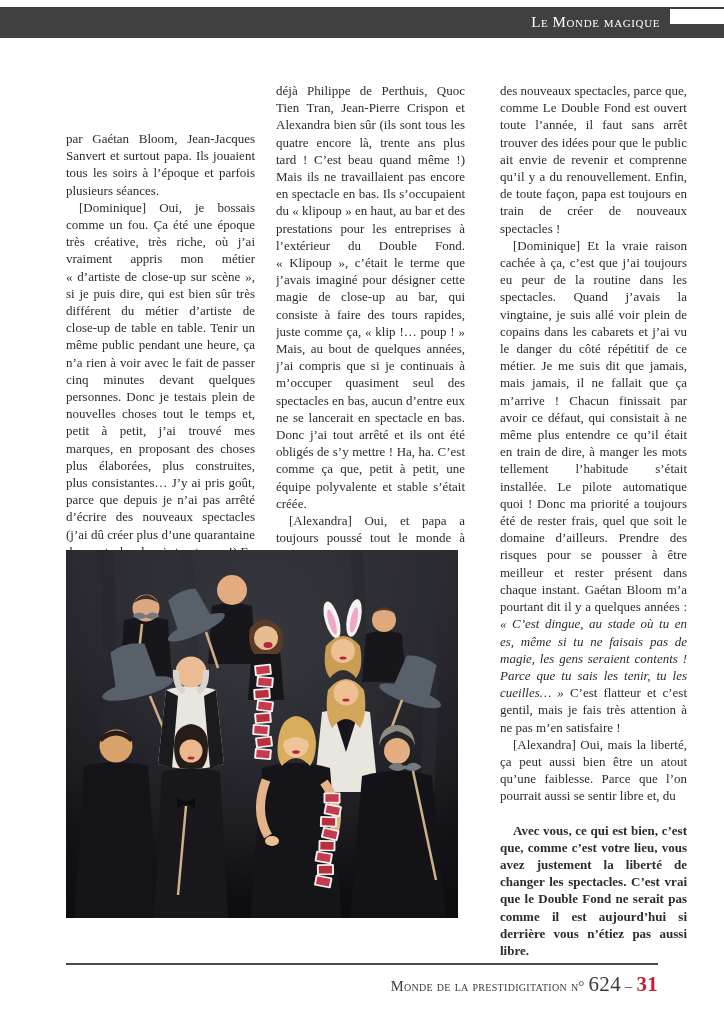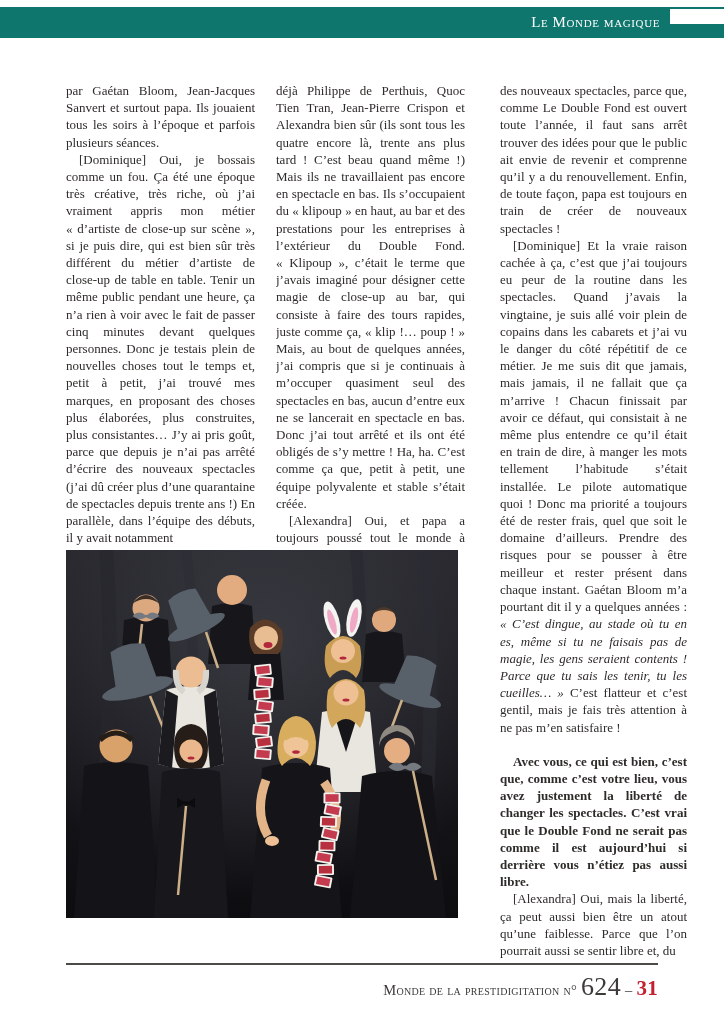--- a/index.html
+++ b/index.html
@@ -1,41 +1,41 @@
 <!DOCTYPE html>
 <html lang="fr"><head>
 <meta charset="utf-8">
 <style>
   html,body{margin:0;padding:0;background:#ffffff;}
   .page{position:relative;width:724px;height:1024px;background:#ffffff;overflow:hidden;
         font-family:"Liberation Serif","DejaVu Serif",serif;color:#2e2c29;}
   
-  .band{position:absolute;left:0;top:7px;width:724px;height:31px;background:#0f766e;}
+  .band{position:absolute;left:0;top:7px;width:724px;height:31px;background:#404040;}
   .band-title{position:absolute;right:64px;top:0;line-height:31px;font-variant:small-caps;
         font-size:15px;letter-spacing:.6px;color:#ffffff;}
   .band-notch{position:absolute;right:0;top:2px;width:54px;height:15px;background:#ffffff;}
   
   .col{position:absolute;top:82px;width:189px;text-align:justify;font-size:13px;line-height:17.2px;
        overflow:hidden;hyphens:auto;-webkit-hyphens:auto;}
-  .col-1{left:66px;height:466px;}
+  .col-1{left:66px;height:466px;margin-top:48px;}
   .col-2{left:276px;height:466px;}
   .col-3{left:500px;width:187px;height:876px;}
   .col p{margin:0;}
   .col p.indent{text-indent:13px;}
   .col p.gap{margin-top:17px;}
   .col p.bold{font-weight:bold;}
   .col i{}
   
   .photo{position:absolute;left:66px;top:550px;width:392px;height:368px;margin:0;}
   .photo svg{display:block;}
   
   .rule{position:absolute;left:66px;top:963px;width:592px;height:2px;background:#4b4a47;}
   .folio{position:absolute;right:66px;top:972px;font-variant:small-caps;font-size:14.5px;
          letter-spacing:.3px;color:#3c3b38;white-space:nowrap;}
-  .folio .issue{font-variant:normal;font-size:26px;}
+  .folio .issue{font-variant:normal;font-size:21px;}
   .folio .pageno{font-variant:normal;font-size:21px;color:#c32032;font-weight:bold;}
 </style>
 </head>
 <body>
 
 <div class="page">
 
   <header class="band">
     <span class="band-title">Le Monde magique</span>
     <span class="band-notch"></span>
@@ -46,22 +46,22 @@
         <p class=""><span>par Gaétan Bloom, Jean-Jacques Sanvert et surtout papa. Ils jouaient tous les soirs à l’époque et parfois plusieurs séances.</span></p>
         <p class="indent "><span>[Dominique] Oui, je bossais comme un fou. Ça été une époque très créative, très riche, où j’ai vraiment appris mon métier «&nbsp;d’artiste de close-up sur scène&nbsp;», si je puis dire, qui est bien sûr très différent du métier d’artiste de close-up de table en table. Tenir un même public pendant une heure, ça n’a rien à voir avec le fait de passer cinq minutes devant quelques personnes. Donc je testais plein de nouvelles choses tout le temps et, petit à petit, j’ai trouvé mes marques, en proposant des choses plus élaborées, plus construites, plus consistantes… J’y ai pris goût, parce que depuis je n’ai pas arrêté d’écrire des nouveaux spectacles (j’ai dû créer plus d’une quarantaine de spectacles depuis trente ans&nbsp;!) En parallèle, dans l’équipe des débuts, il y avait notamment</span></p>
       </div>
     <div class="col col-2">
         <p class=""><span>déjà Philippe de Perthuis, Quoc Tien Tran, Jean-Pierre Crispon et Alexandra bien sûr (ils sont tous les quatre encore là, trente ans plus tard&nbsp;! C’est beau quand même&nbsp;!) Mais ils ne travaillaient pas encore en spectacle en bas. Ils s’occupaient du «&nbsp;klipoup&nbsp;» en haut, au bar et des prestations pour les entreprises à l’extérieur du Double Fond. «&nbsp;Klipoup&nbsp;», c’était le terme que j’avais imaginé pour désigner cette magie de close-up au bar, qui consiste à faire des tours rapides, juste comme ça, «&nbsp;klip&nbsp;!… poup&nbsp;!&nbsp;» Mais, au bout de quelques années, j’ai compris que si je continuais à m’occuper quasiment seul des spectacles en bas, aucun d’entre eux ne se lancerait en spectacle en bas. Donc j’ai tout arrêté et ils ont été obligés de s’y mettre&nbsp;! Ha, ha. C’est comme ça que, petit à petit, une équipe polyvalente et stable s’était créée.</span></p>
         <p class="indent "><span>[Alexandra] Oui, et papa a toujours poussé tout le monde à faire</span></p>
       </div>
     <div class="col col-3">
         <p class=""><span>des nouveaux spectacles, parce que, comme Le Double Fond est ouvert toute l’année, il faut sans arrêt trouver des idées pour que le public ait envie de revenir et comprenne qu’il y a du renouvellement. Enfin, de toute façon, papa est toujours en train de créer de nouveaux spectacles&nbsp;!</span></p>
         <p class="indent "><span>[Dominique] Et la vraie raison cachée à ça, c’est que j’ai toujours eu peur de la routine dans les spectacles. Quand j’avais la vingtaine, je suis allé voir plein de copains dans les cabarets et j’ai vu le danger du côté répétitif de ce métier. Je me suis dit que jamais, mais jamais, il ne fallait que ça m’arrive&nbsp;! Chacun finissait par avoir ce défaut, qui consistait à ne même plus entendre ce qu’il était en train de dire, à manger les mots tellement l’habitude s’était installée. Le pilote automatique quoi&nbsp;! Donc ma priorité a toujours été de rester frais, quel que soit le domaine d’ailleurs. Prendre des risques pour se pousser à être meilleur et rester présent dans chaque instant. Gaétan Bloom m’a pourtant dit il y a quelques années&nbsp;: </span><i>«&nbsp;C’est dingue, au stade où tu en es, même si tu ne faisais pas de magie, les gens seraient contents&nbsp;! Parce que tu sais les tenir, tu les cueilles…&nbsp;»</i><span> C’est flatteur et c’est gentil, mais je fais très attention à ne pas m’en satisfaire&nbsp;!</span></p>
+        <p class="indent "><span>[Alexandra] Oui, mais la liberté, ça peut aussi bien être un atout qu’une faiblesse. Parce que l’on pourrait aussi se sentir libre et, du</span></p>
         <p class="indent gap bold"><span>Avec vous, ce qui est bien, c’est que, comme c’est votre lieu, vous avez justement la liberté de changer les spectacles. C’est vrai que le Double Fond ne serait pas comme il est aujourd’hui si derrière vous n’étiez pas aussi libre.</span></p>
-        <p class="indent "><span>[Alexandra] Oui, mais la liberté, ça peut aussi bien être un atout qu’une faiblesse. Parce que l’on pourrait aussi se sentir libre et, du</span></p>
       </div>
   </main>
 
   <figure class="photo">
     <svg viewBox="0 0 392 368" width="392" height="368" xmlns="http://www.w3.org/2000/svg">
       <defs>
         <linearGradient id="bg" x1="0" y1="0" x2="0" y2="1">
           <stop offset="0" stop-color="#26262c"></stop>
           <stop offset="0.45" stop-color="#1a1a1f"></stop>
           <stop offset="1" stop-color="#0d0d10"></stop>

